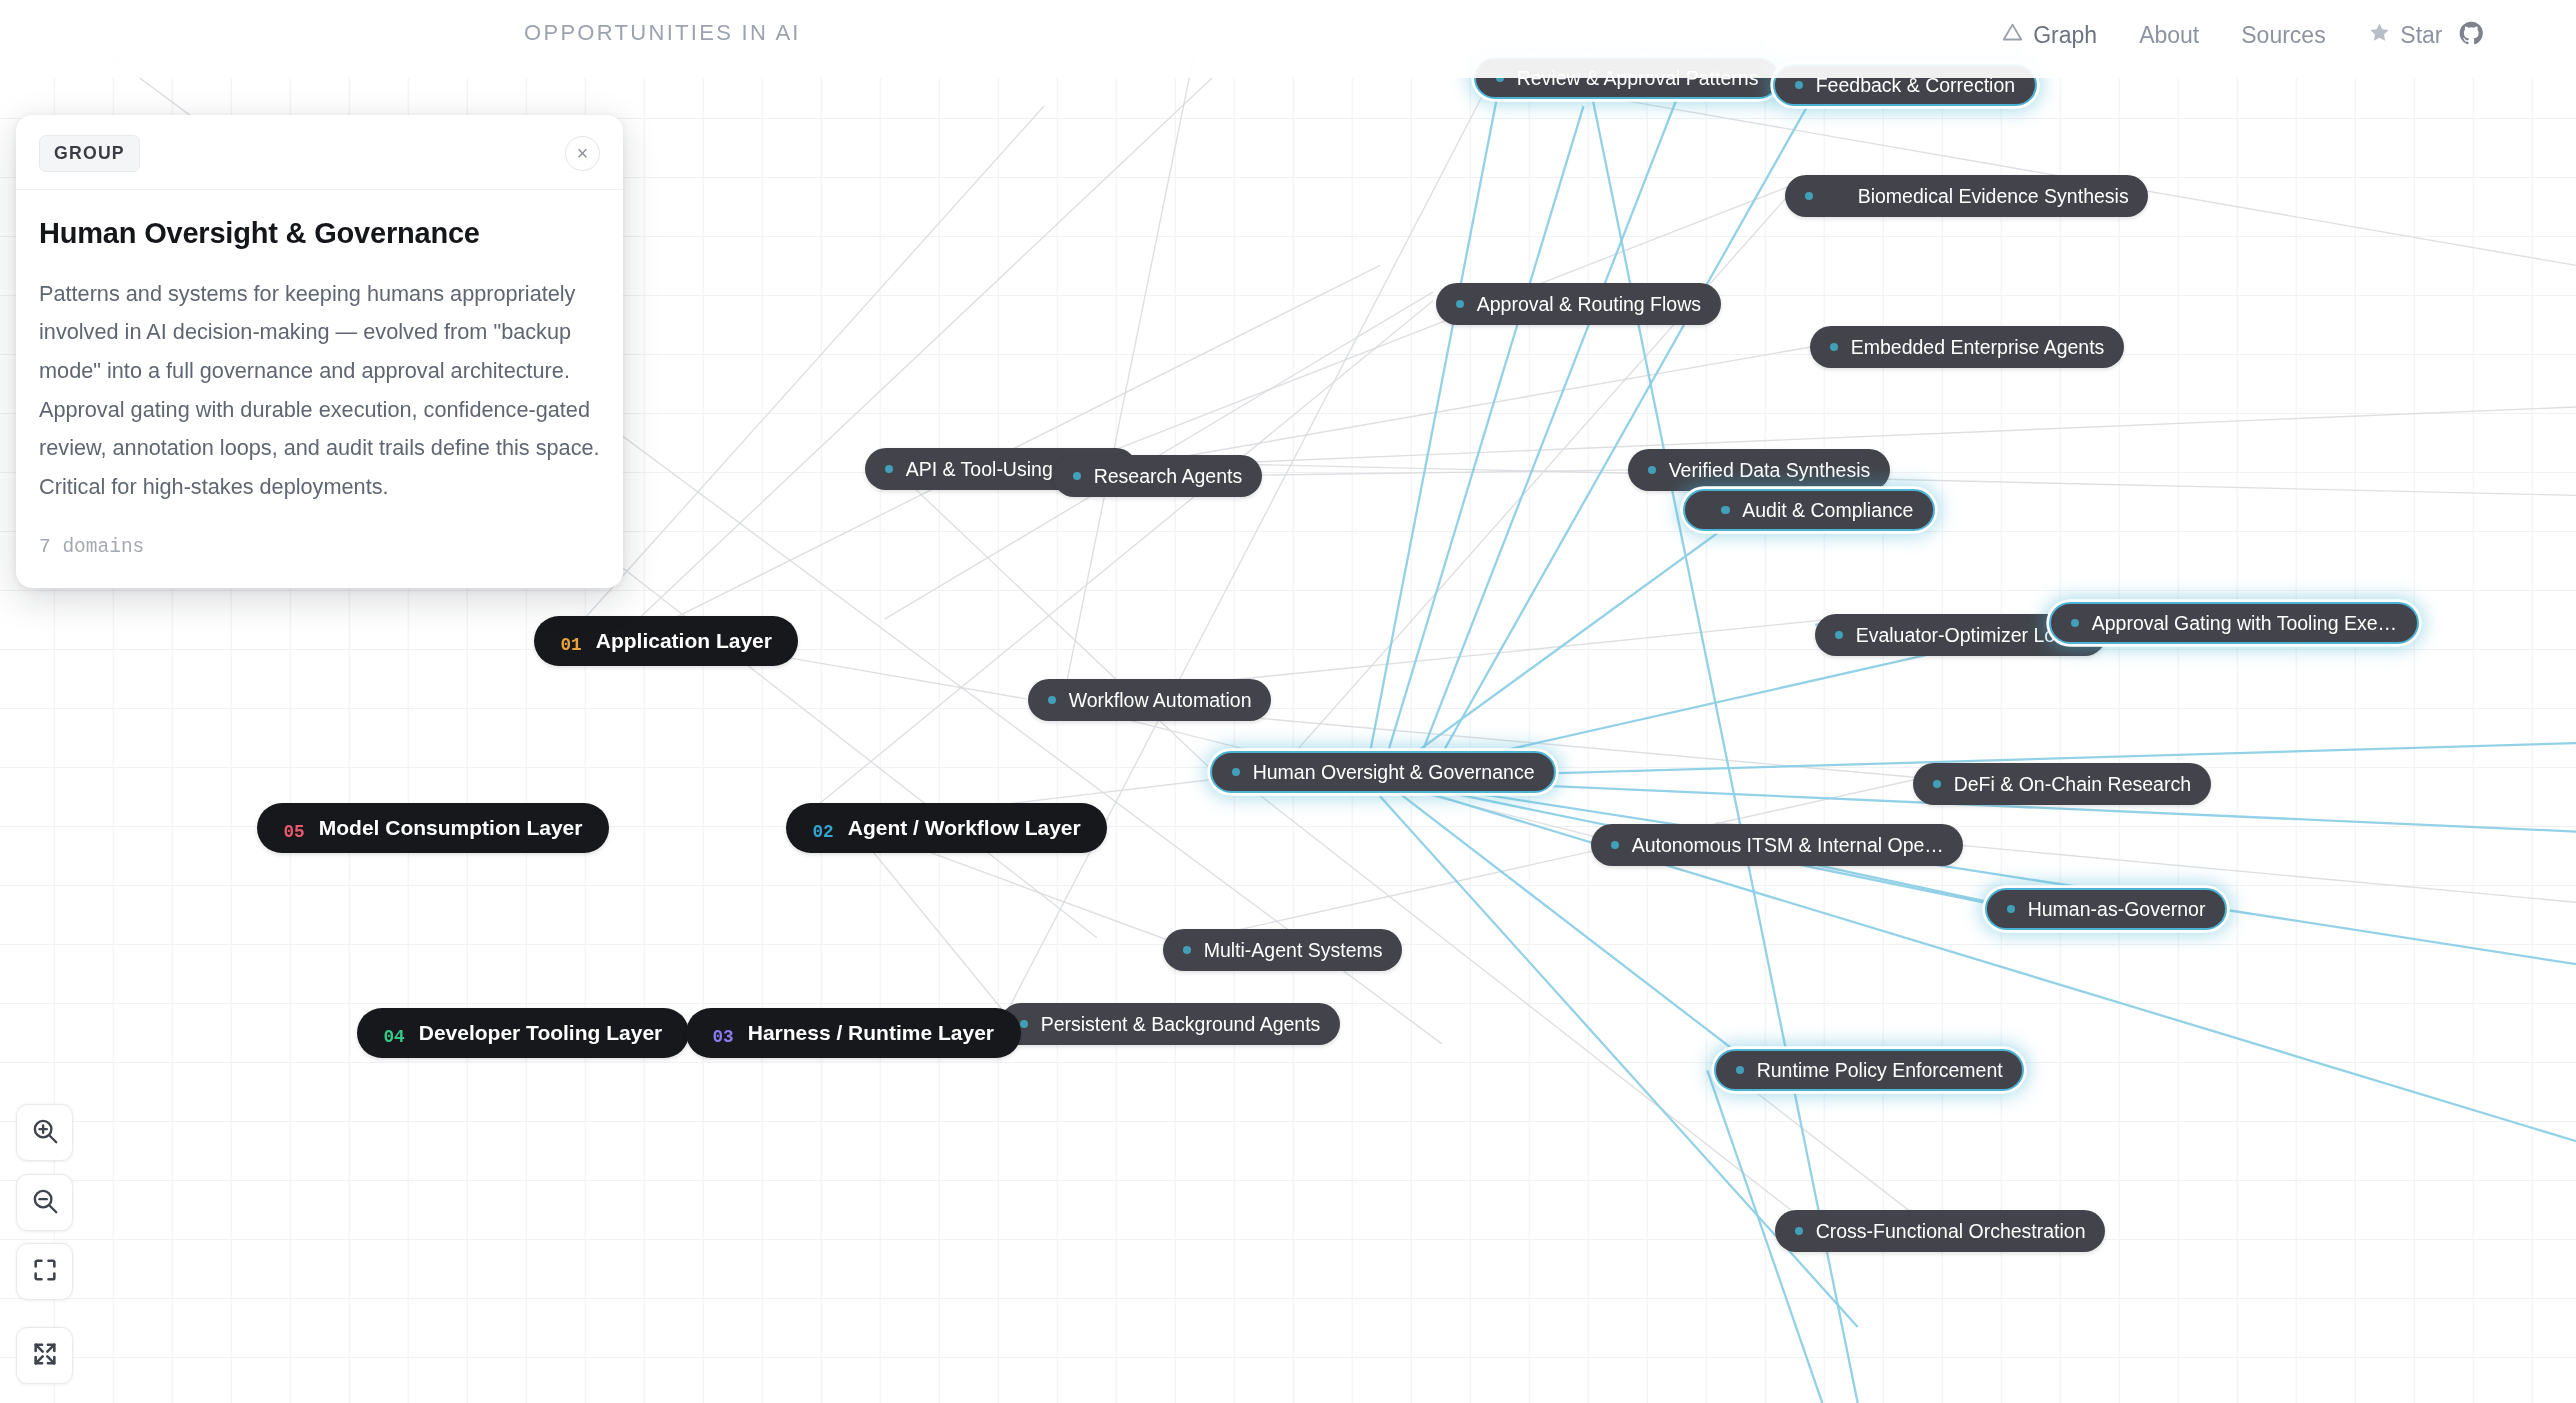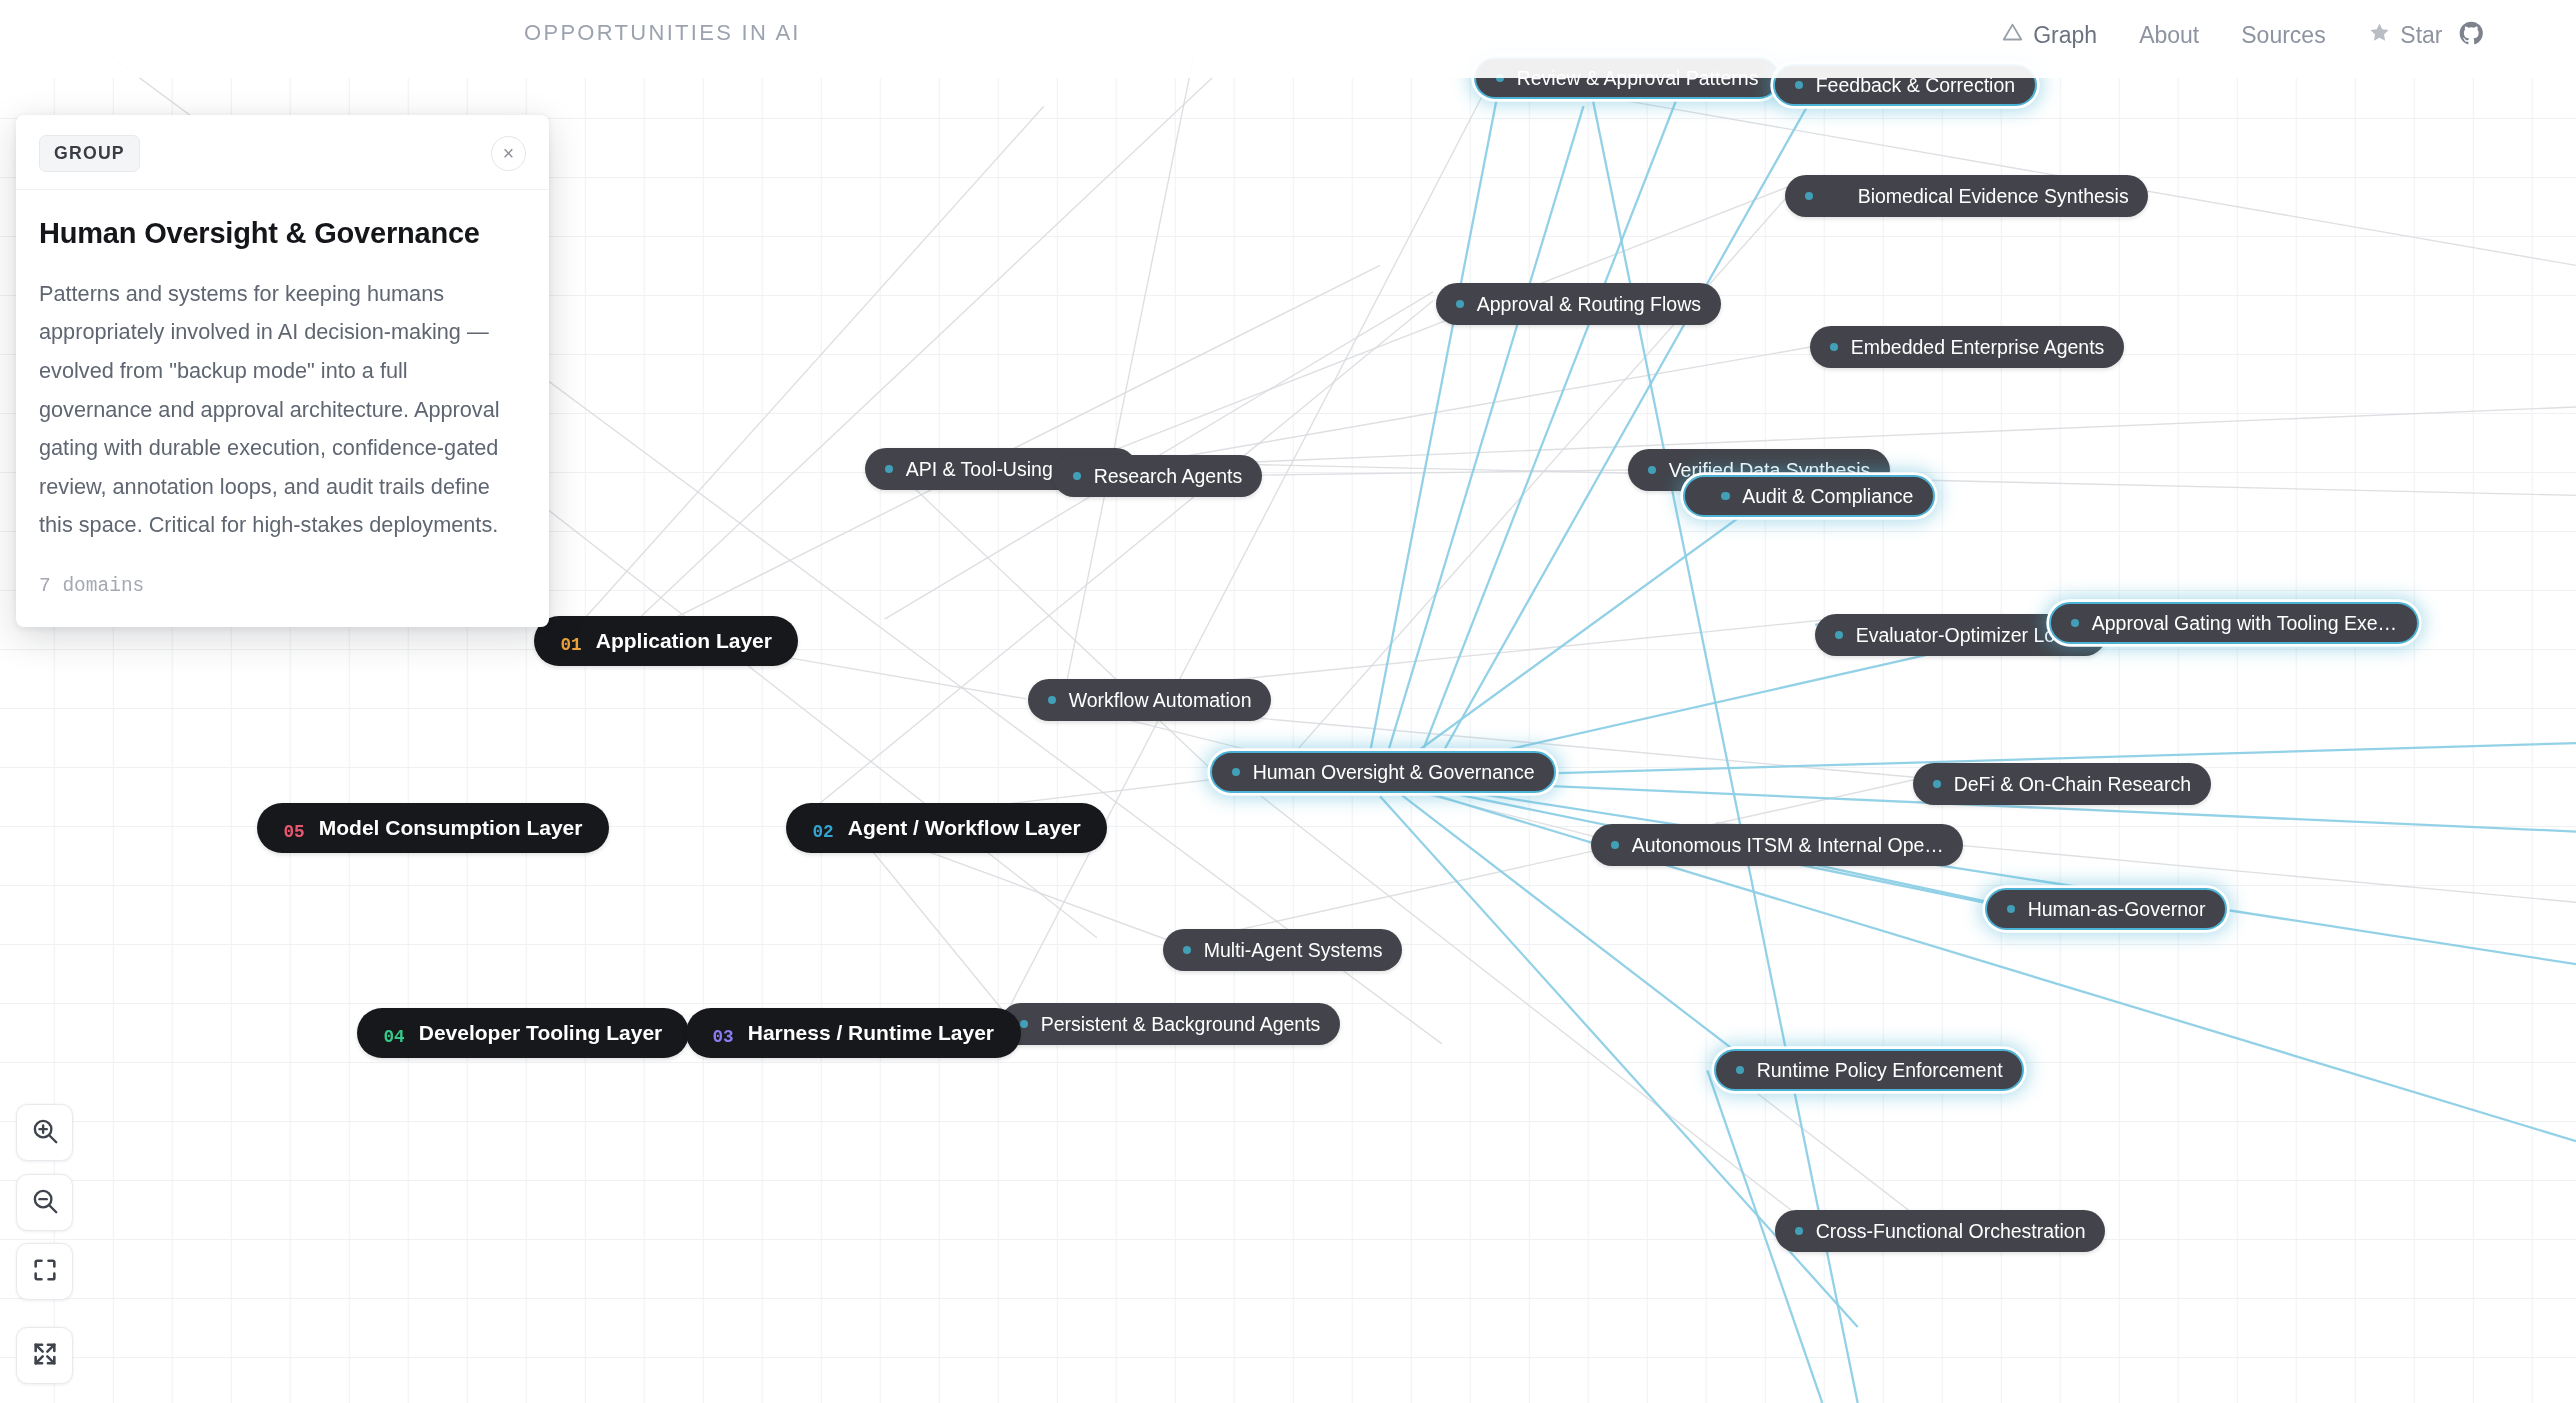--- a/index.html
+++ b/index.html
@@ -85,23 +85,23 @@
   .node.layer .num {
     font-family: "Liberation Mono", monospace;
     font-size: 17.7px; font-weight: bold;
     margin-right: 14px;
     margin-top: 8px;
   }
 
   
   .panel {
     position: absolute; left: 16px; top: 115px;
-    width: 533px;
+    width: 607px;
     background: #ffffff;
-    border-radius: 8px;
+    border-radius: 16px;
     box-shadow: 0 10.6px 37px rgba(16,24,40,0.16), 0 1.8px 7px rgba(16,24,40,0.07);
     z-index: 50;
     overflow: hidden;
   }
   .panel-head {
     display: flex; align-items: center; justify-content: space-between;
     padding: 19.5px 23px 17.7px 23px;
     border-bottom: 0.9px solid #eef0f3;
   }
   .badge {
@@ -230,21 +230,21 @@
       <span>API &amp; Tool-Using Agents</span>
     </div>
     <div class="node" style="left: 1053px; top: 455px;">
       <span class="dot" style="background: rgb(65, 160, 184);"></span>
       <span>Research Agents</span>
     </div>
     <div class="node" style="left: 1628px; top: 449px;">
       <span class="dot" style="background: rgb(65, 160, 184);"></span>
       <span>Verified Data Synthesis</span>
     </div>
-    <div class="node hl" style="left: 1683px; top: 475px; padding-left: 36px;">
+    <div class="node hl" style="left: 1683px; top: 489px; padding-left: 36px;">
       <span class="dot" style="background: rgb(65, 160, 184);"></span>
       <span>Audit &amp; Compliance</span>
     </div>
     <div class="node" style="left: 1815px; top: 614px;">
       <span class="dot" style="background: rgb(65, 160, 184);"></span>
       <span>Evaluator-Optimizer Loops</span>
     </div>
     <div class="node hl" style="left: 2049px; top: 602px;">
       <span class="dot" style="background: rgb(65, 160, 184);"></span>
       <span>Approval Gating with Tooling Exe…</span>

